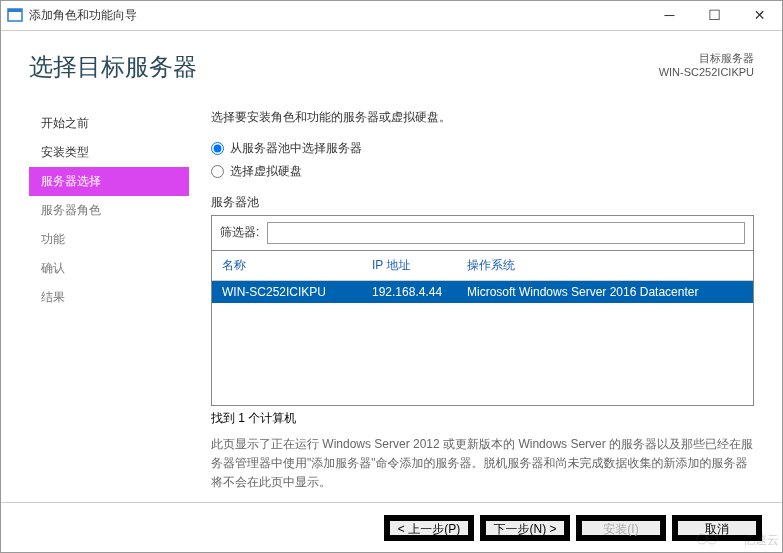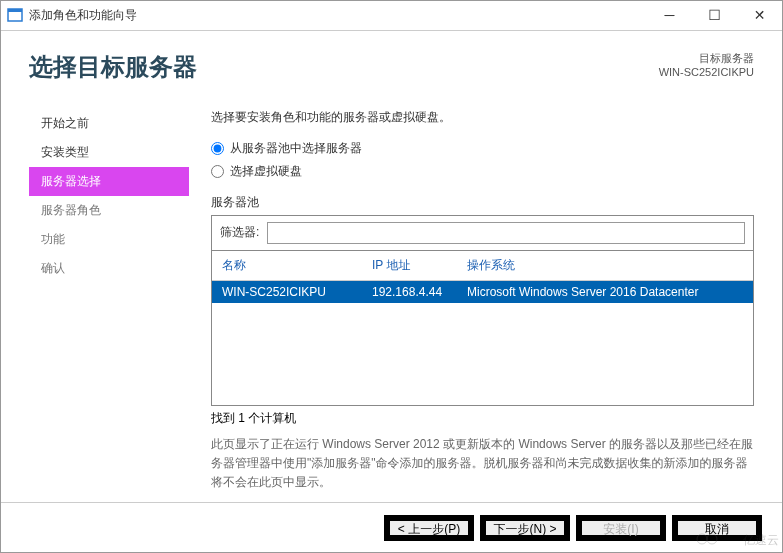--- a/index.html
+++ b/index.html
@@ -3,21 +3,21 @@
   <meta charset="utf-8">
   <style>
     * { margin: 0; padding: 0; box-sizing: border-box; font-family: "Microsoft YaHei", "Segoe UI", sans-serif; }
     body { width: 783px; height: 553px; background: #fff; display: flex; flex-direction: column; border: 1px solid #999; }
     .titlebar { height: 30px; display: flex; align-items: center; padding: 0 0 0 6px; border-bottom: 1px solid #ccc; }
     .titlebar-icon { width: 16px; height: 16px; margin-right: 6px; }
     .titlebar-text { font-size: 12px; color: #333; flex: 1; }
     .window-controls { display: flex; height: 100%; }
     .win-btn { width: 45px; height: 100%; display: flex; align-items: center; justify-content: center; font-size: 14px; color: #333; cursor: pointer; }
     .header { padding: 20px 28px 10px 28px; display: flex; align-items: flex-start; }
-    .page-title { font-size: 24px; font-weight: 700; color: #2b4a5c; flex: 1; }
+    .page-title { font-size: 24px; font-weight: 400; color: #2b4a5c; flex: 1; }
     .header-right { text-align: right; font-size: 11px; color: #555; }
     .body { flex: 1; display: flex; padding: 0 28px 10px 28px; }
     .sidebar { width: 160px; padding-top: 16px; }
     .sidebar-item { padding: 6px 12px; font-size: 12px; color: #777; cursor: pointer; }
     .sidebar-item.past { color: #333; }
     .sidebar-item.active { background: #d946ef; color: #fff; }
     .main { flex: 1; padding-left: 22px; padding-top: 16px; font-size: 12px; color: #333; }
     .instruction { margin-bottom: 14px; }
     .radio-row { display: flex; align-items: center; margin-bottom: 6px; }
     .radio-row input { margin-right: 6px; }
@@ -69,20 +69,21 @@
 </div>
 
 <div class="body">
   <div class="sidebar">
     <div class="sidebar-item past">开始之前</div>
     <div class="sidebar-item past">安装类型</div>
     <div class="sidebar-item active">服务器选择</div>
     <div class="sidebar-item">服务器角色</div>
     <div class="sidebar-item">功能</div>
     <div class="sidebar-item">确认</div>
+    <div class="sidebar-item">结果</div>
   </div>
 
   <div class="main">
     <div class="instruction">选择要安装角色和功能的服务器或虚拟硬盘。</div>
 
     <label class="radio-row">
       <input type="radio" name="dest" checked="" style="">
       <span>从服务器池中选择服务器</span>
     </label>
     <label class="radio-row">

